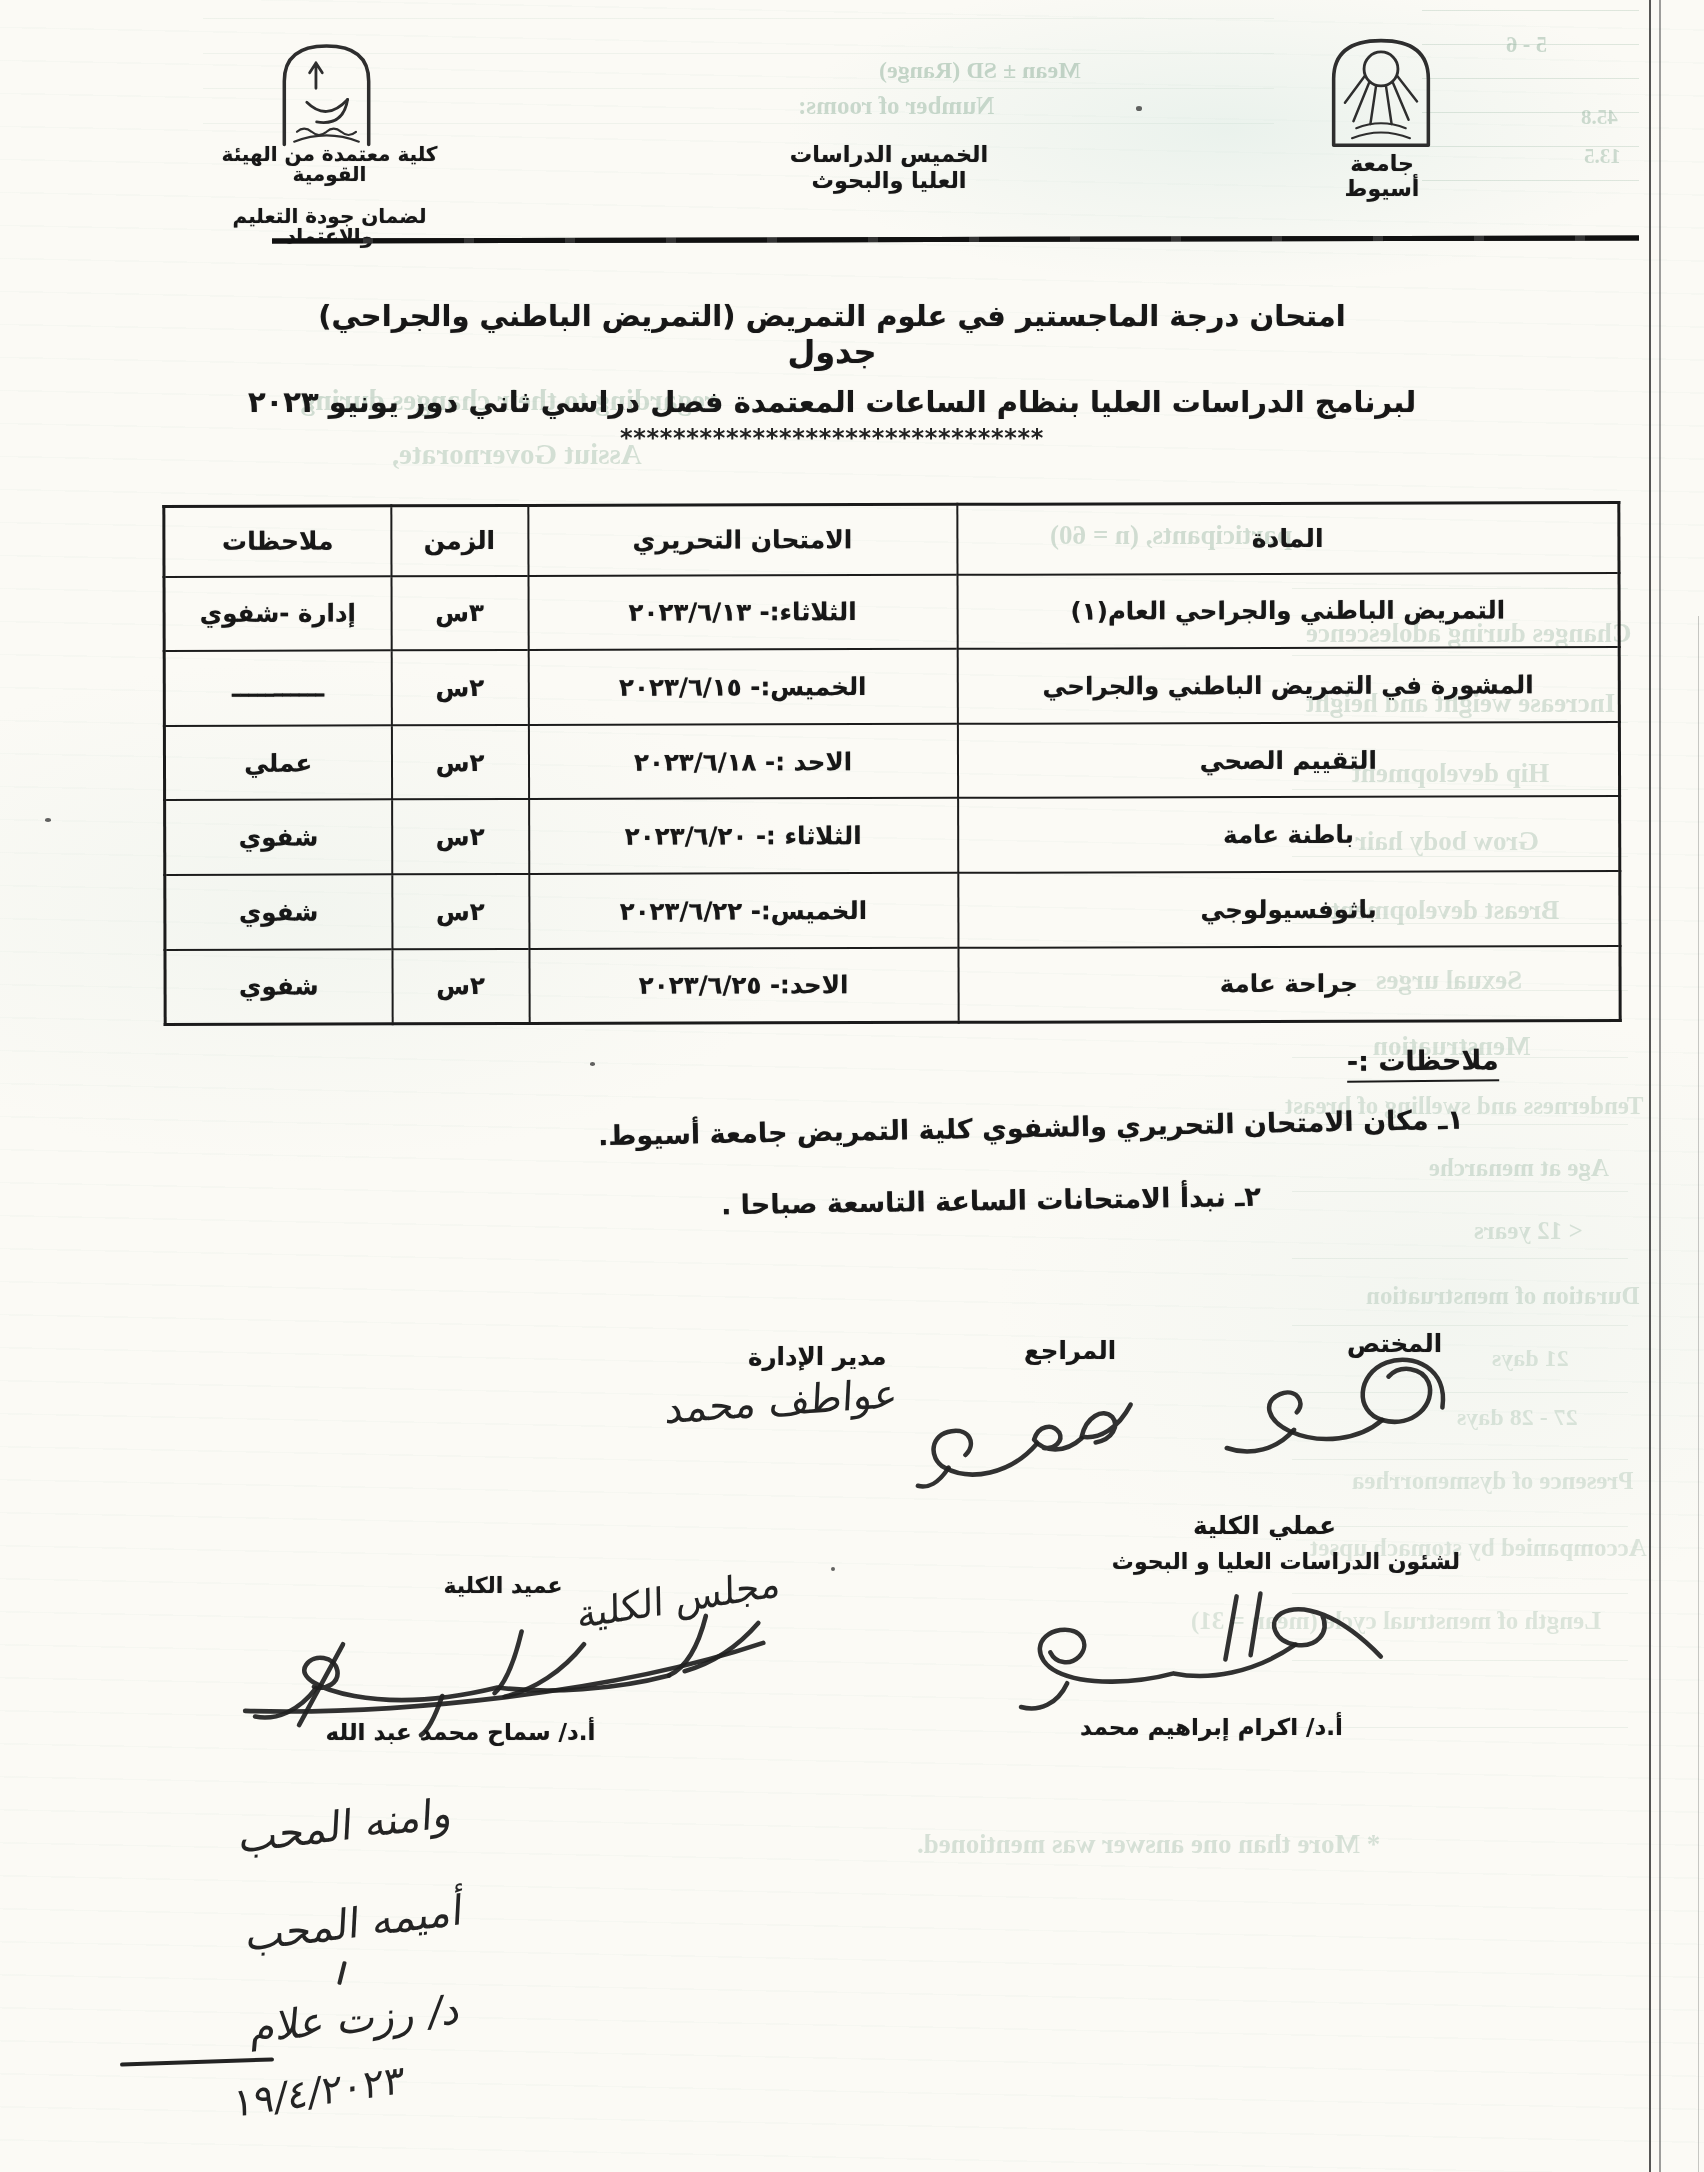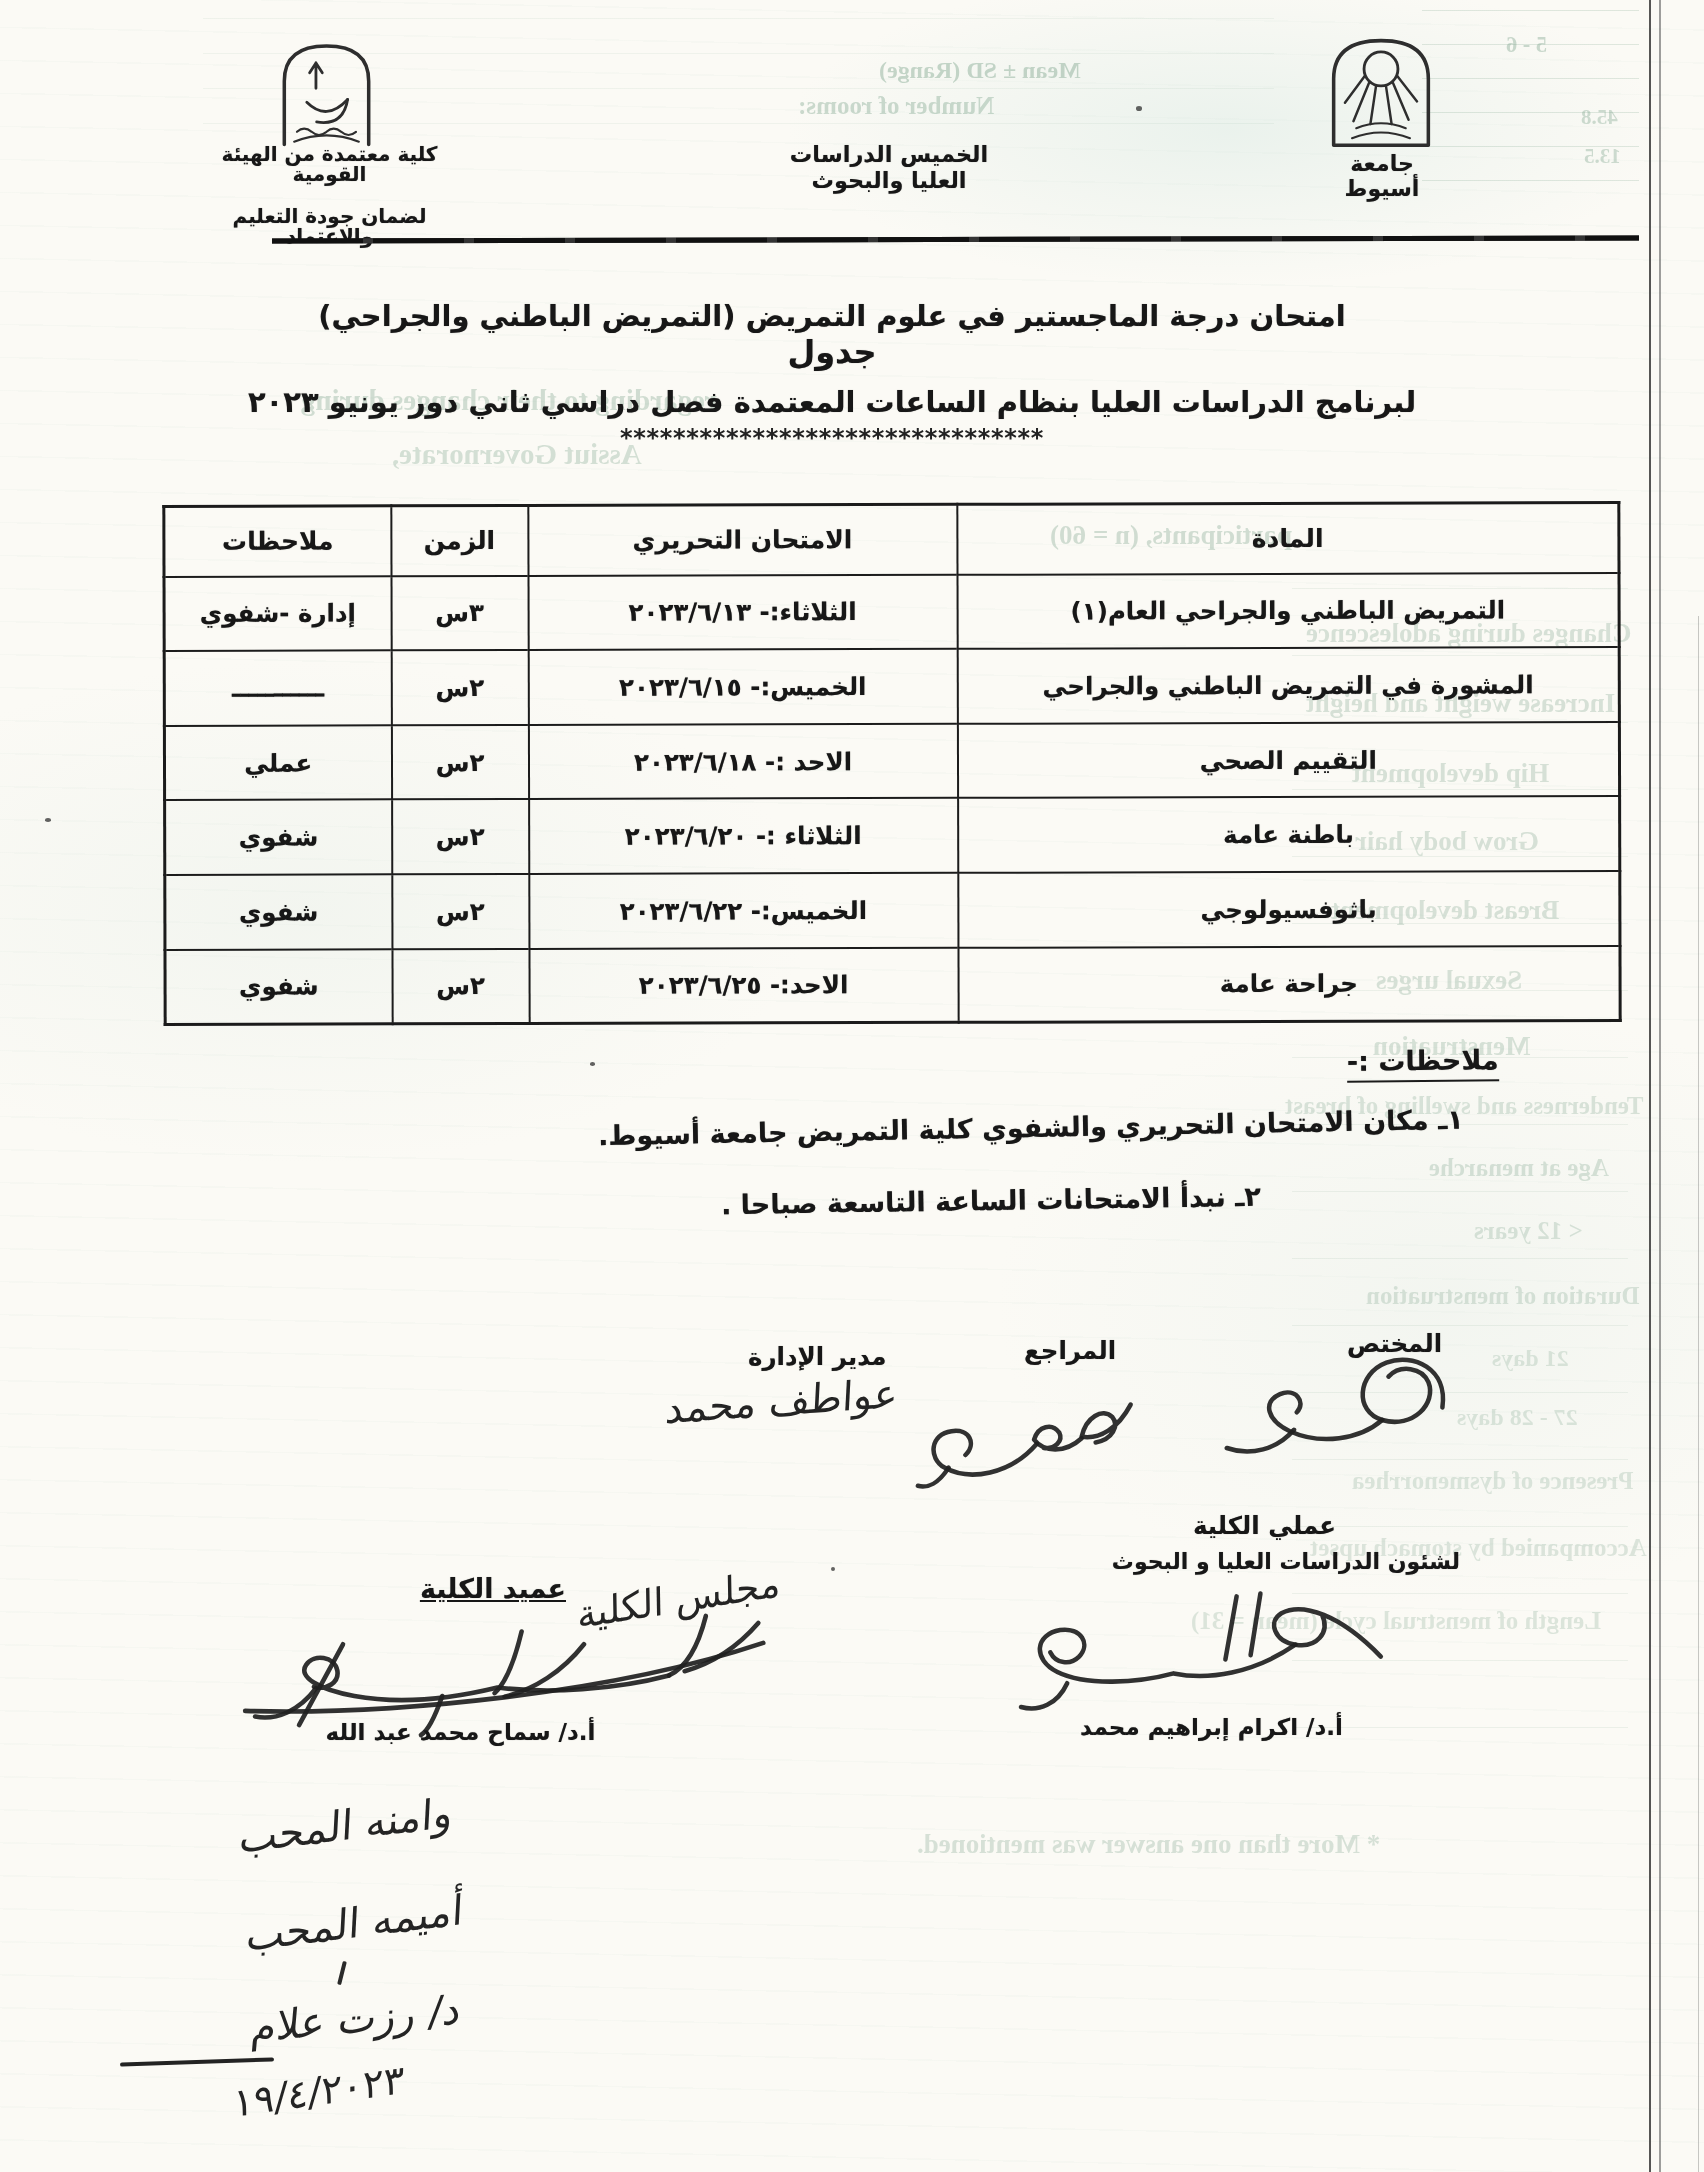--- a/index.html
+++ b/index.html
@@ -102,21 +102,21 @@
   .sig-reviewer{left:905px;top:1364px;width:242px;height:133px;}
   .sig-director{left:665px;top:1378px;font-size:40px;transform:rotate(-4deg) skewX(-7deg);white-space:nowrap;}
 
   
   .vd-title{left:1182px;top:1511px;width:165px;text-align:center;font-size:24.5px;white-space:nowrap;}
   .vd-sub{left:1061px;top:1549px;width:399px;text-align:right;font-size:22px;white-space:nowrap;}
   .sig-vicedean{left:1000px;top:1574px;width:392px;height:147px;}
   .vd-name{left:1061px;top:1714px;width:301px;text-align:center;font-size:23px;white-space:nowrap;}
 
   
-  .dean-title{left:440px;top:1573px;width:126px;text-align:center;font-size:27px;white-space:nowrap;text-decoration:underline;}
+  .dean-title{left:440px;top:1573px;width:126px;text-align:center;font-size:22px;white-space:nowrap;}
   .dean-note{left:576px;top:1577px;font-size:38px;transform:rotate(-9deg) skewX(-8deg);white-space:nowrap;}
   .sig-dean{left:214px;top:1602px;width:567px;height:137px;}
   .dean-name{left:275px;top:1719px;width:371px;text-align:center;font-size:23px;white-space:nowrap;}
 
   
   .hand{font-size:41px;white-space:nowrap;transform-origin:left bottom;}
   .hw1{left:238px;top:1815px;transform:rotate(-7deg) skewX(-10deg);}
   .hw2{left:245px;top:1913px;transform:rotate(-7deg) skewX(-10deg);}
   .hw3{left:249px;top:2004px;transform:rotate(-5deg) skewX(-10deg);}
   .hw-underline{left:120px;top:2060px;width:154px;height:3.5px;background:#232323;transform:rotate(-2deg);border-radius:2.1px;}

